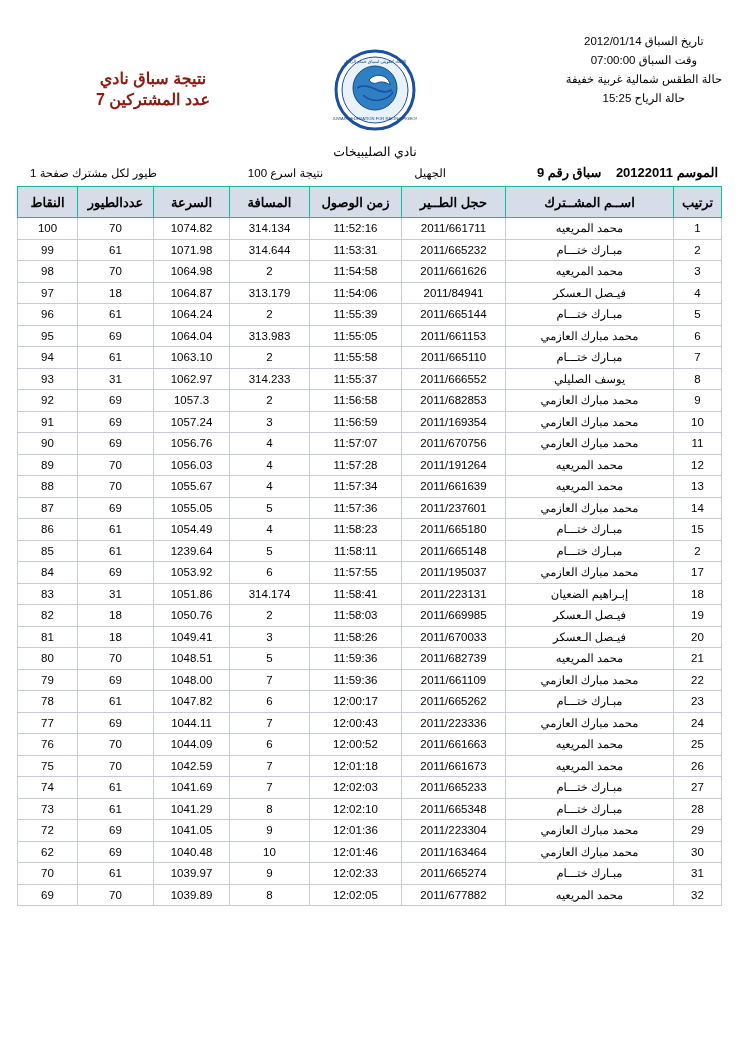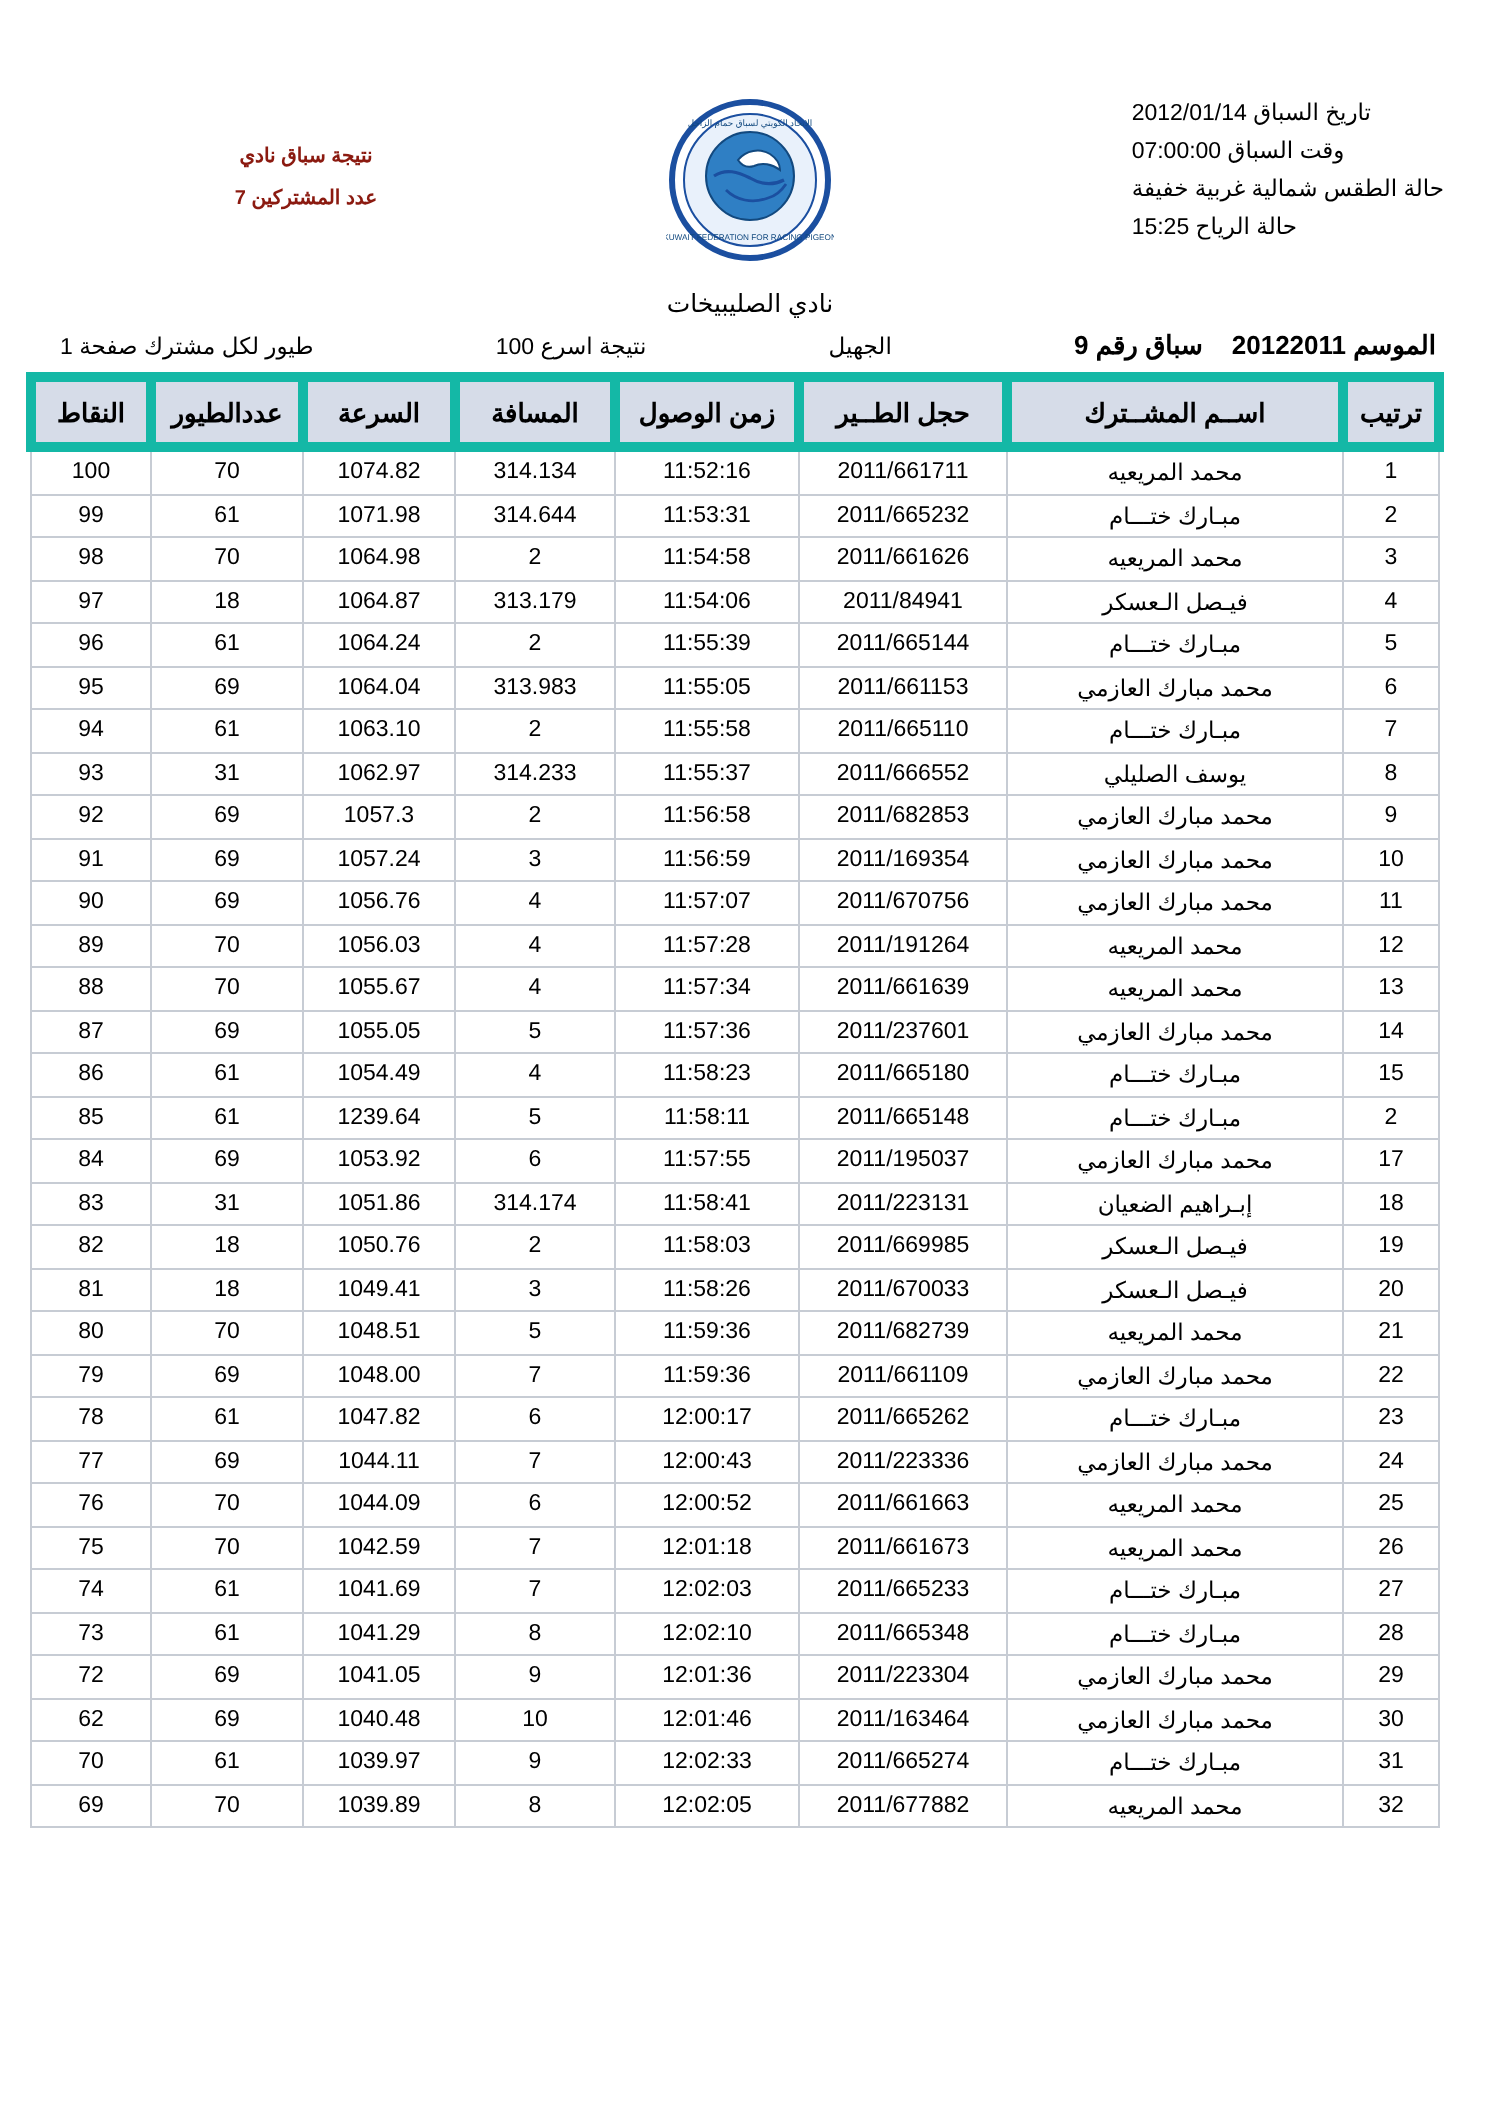--- a/index.html
+++ b/index.html
@@ -23,37 +23,37 @@
     padding: 30px 28px 10px 28px;
   }
 
   
   .header {
     position: relative;
     height: 112px;
   }
   .header-right {
     position: absolute;
-    top: 18px;
+    top: 2px;
     right: 0;
-    text-align: left;
+    text-align: center;
     font-size: 11.5px;
     line-height: 19px;
     direction: rtl;
   }
   .header-right div {
     white-space: nowrap;
   }
   .header-left {
     position: absolute;
     top: 38px;
     left: 0;
     width: 250px;
     text-align: center;
-    font-size: 10px;
+    font-size: 16px;
     line-height: 21px;
     color: #8B1A10;
     direction: rtl;
     font-weight: bold;
   }
   .logo-wrap {
     position: absolute;
     top: 18px;
     left: 50%;
     transform: translateX(-50%);
@@ -87,21 +87,21 @@
   
   table.results {
     width: 100%;
     border-collapse: collapse;
     direction: rtl;
     font-size: 11.5px;
     table-layout: fixed;
   }
   table.results th {
     background: #D6DCE8;
-    border: 5px solid #14b8a6;
+    border: 1px solid #14b8a6;
     height: 28px;
     font-size: 13px;
     font-weight: bold;
     text-align: center;
     letter-spacing: 0.5px;
   }
   table.results td {
     border: 1px solid #c7ccd4;
     height: 20.5px;
     text-align: center;

